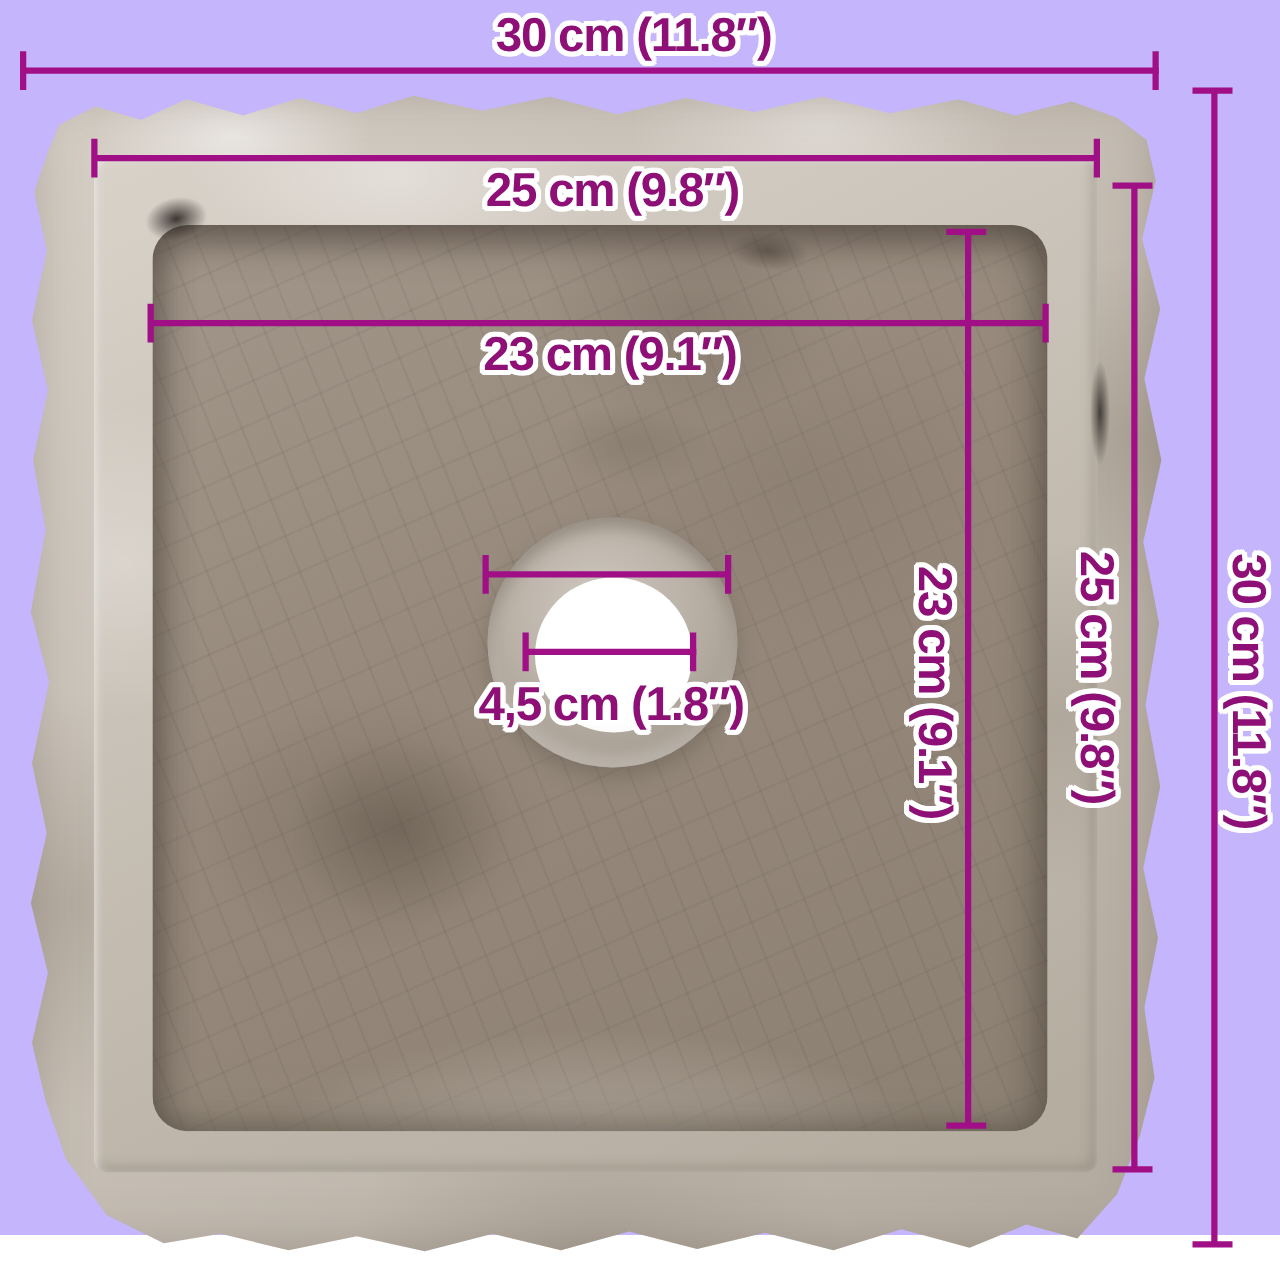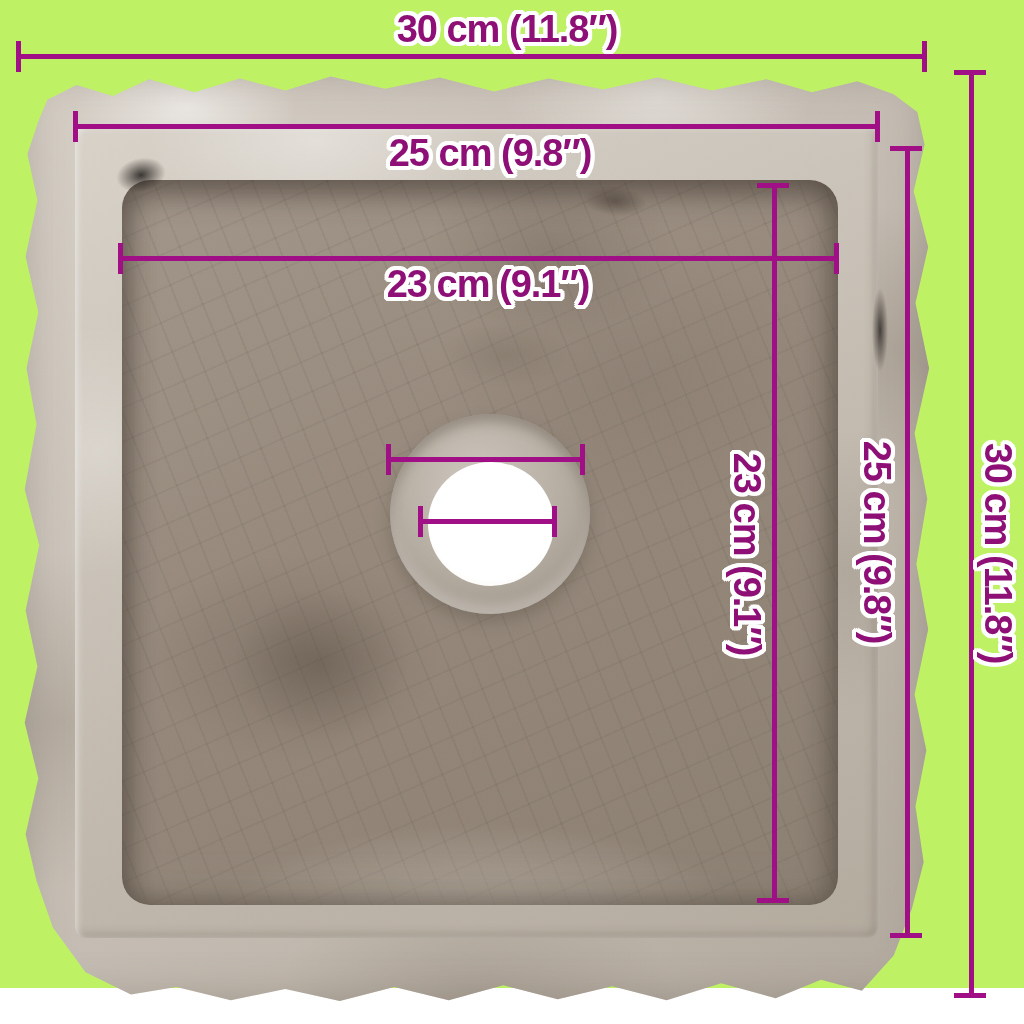--- a/index.html
+++ b/index.html
@@ -4,21 +4,21 @@
 <style>
   :root{
     --mag-line:#a00f85;
     --mag-text:#8e1077;
   }
   html,body{margin:0;padding:0;}
   body{
     width:1024px;height:1024px;overflow:hidden;background:#ffffff;
     font-family:"Liberation Sans", sans-serif;
   }
-  .scene{position:relative;width:1024px;height:988px;background:#bef264;text-align:right;}
+  .scene{position:relative;width:1024px;height:988px;background:#c4b5fd;text-align:right;}
 
   
   .stone{
     position:absolute;left:22px;top:70px;width:908px;height:932px;
     background:
       radial-gradient(160px 90px at 18% 4%, rgba(255,255,255,.55), transparent 70%),
       radial-gradient(220px 140px at 70% 3%, rgba(255,255,255,.4), transparent 70%),
       radial-gradient(260px 200px at 97% 30%, rgba(125,112,99,.28), transparent 72%),
       radial-gradient(300px 240px at 4% 70%, rgba(118,104,92,.25), transparent 70%),
       radial-gradient(280px 160px at 50% 99%, rgba(140,128,115,.3), transparent 70%),
@@ -132,20 +132,21 @@
   <div class="tick" style="left:834px;top:243px;width:5px;height:31px"></div>
   <div class="dim-label" style="left:488px;top:284px">23 cm (9.1″)</div>
 
   <div class="line" style="left:388px;top:457px;width:195px;height:5px"></div>
   <div class="tick" style="left:386px;top:444px;width:5px;height:31px"></div>
   <div class="tick" style="left:580px;top:444px;width:5px;height:31px"></div>
 
   <div class="line" style="left:420px;top:519px;width:137px;height:5px"></div>
   <div class="tick" style="left:418px;top:506px;width:5px;height:31px"></div>
   <div class="tick" style="left:552px;top:506px;width:5px;height:31px"></div>
+  <div class="dim-label" style="left:489px;top:564px">4,5 cm (1.8″)</div>
 
   <div class="line" style="left:772px;top:185px;width:5px;height:716px"></div>
   <div class="tick" style="left:757px;top:183px;width:32px;height:5px"></div>
   <div class="tick" style="left:757px;top:898px;width:32px;height:5px"></div>
   <div class="dim-label rot" style="left:747px;top:554px">23 cm (9.1″)</div>
 
   <div class="line" style="left:905px;top:149px;width:5px;height:787px"></div>
   <div class="tick" style="left:890px;top:146px;width:32px;height:5px"></div>
   <div class="tick" style="left:890px;top:933px;width:32px;height:5px"></div>
   <div class="dim-label rot" style="left:877px;top:542px">25 cm (9.8″)</div>

